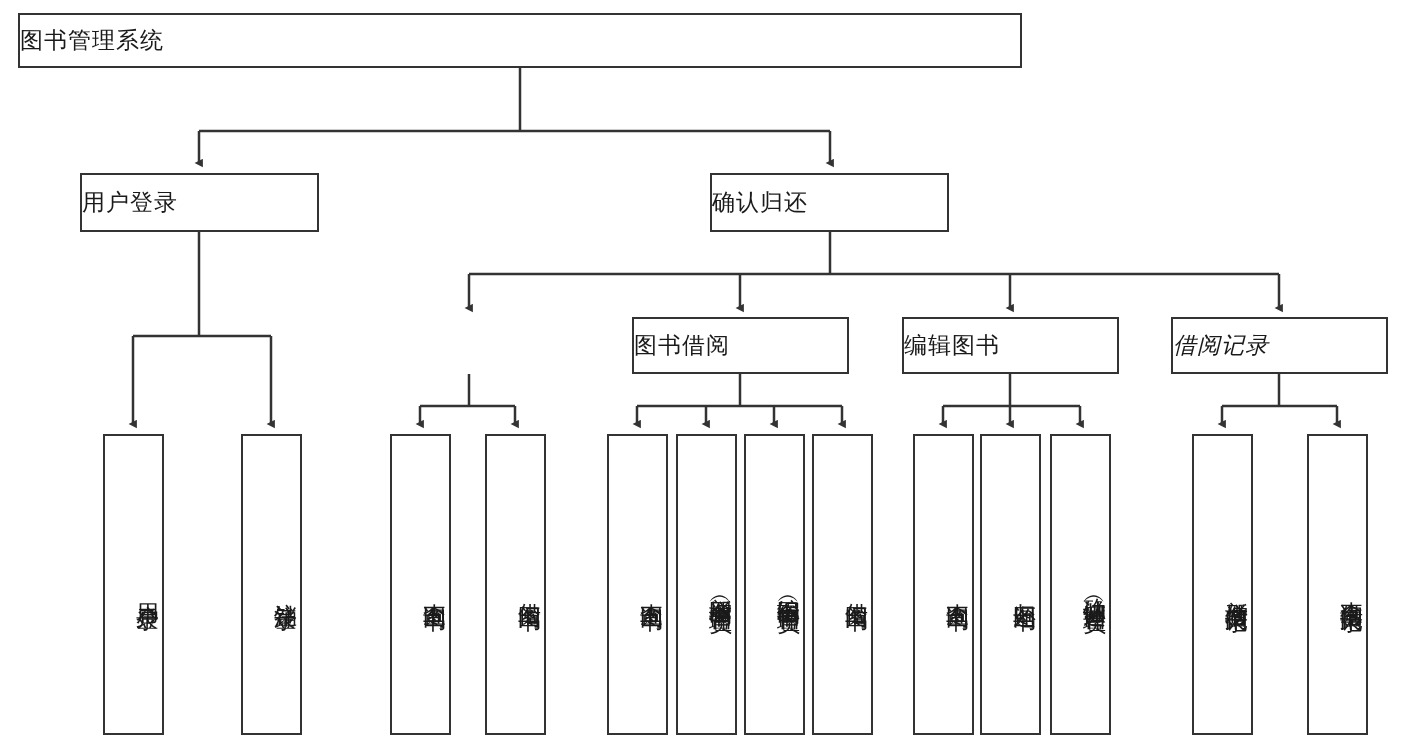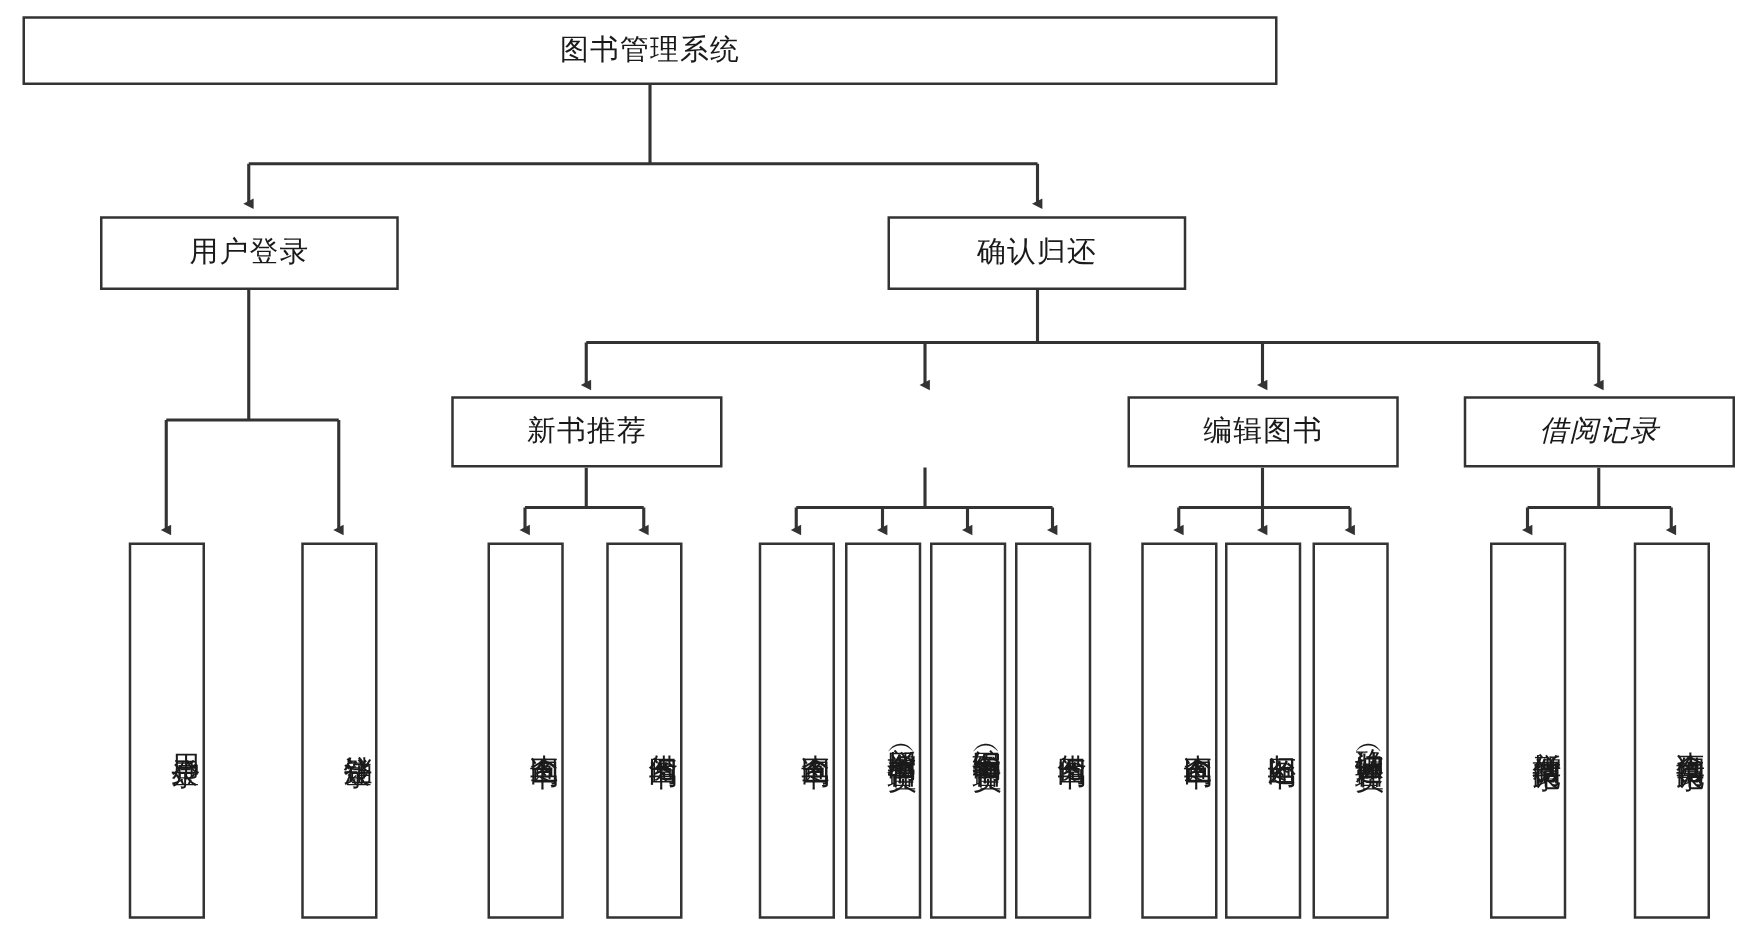--- a/index.html
+++ b/index.html
@@ -26,21 +26,20 @@
     height: 747px;
     pointer-events: none;
   }
   .node {
     position: absolute;
     box-sizing: border-box;
     background: #ffffff;
     border: 2.5px solid #333333;
     display: flex;
     align-items: center;
-    justify-content: center;
     color: #1a1a1a;
     z-index: 2;
   }
   .node-h {
     font-size: 23px;
     letter-spacing: 1px;
     line-height: 1.2;
     white-space: nowrap;
   }
   .node-v {
@@ -129,22 +128,22 @@
     <span>图书管理系统</span>
   </div>
 
   <div class="node node-h" style="left:80px; top:173px; width:239px; height:59px;">
     <span>用户登录</span>
   </div>
   <div class="node node-h" style="left:710px; top:173px; width:239px; height:59px;">
     <span>确认归还</span>
   </div>
 
-  <div class="node node-h" style="left:361px; top:317px; width:217px; height:57px;">
-    <span>新书推荐</span>
+  <div class="node node-h" style="left:632px; top:317px; width:217px; height:57px;">
+    <span>图书借阅</span>
   </div>
   <div class="node node-h" style="left:902px; top:317px; width:217px; height:57px;">
     <span>编辑图书</span>
   </div>
   <div class="node node-h" style="left:1171px; top:317px; width:217px; height:57px;font-style:italic;">
     <span>借阅记录</span>
   </div>
 
   <div class="node node-v" style="left:103px; top:434px; width:61px; height:301px;">
     <span class="vlabel">用户登录</span>

